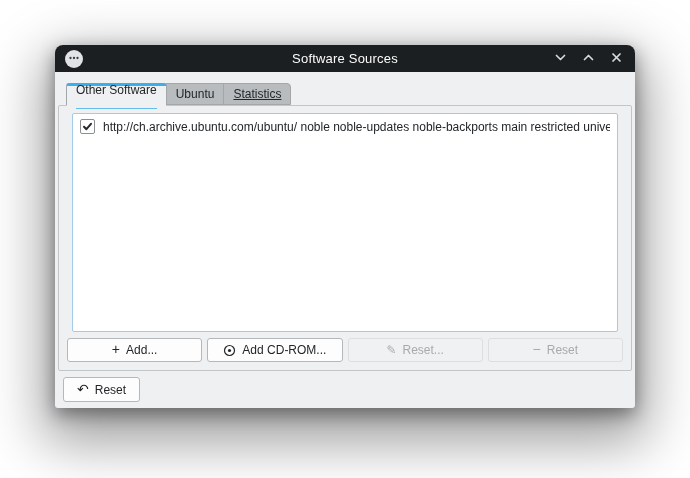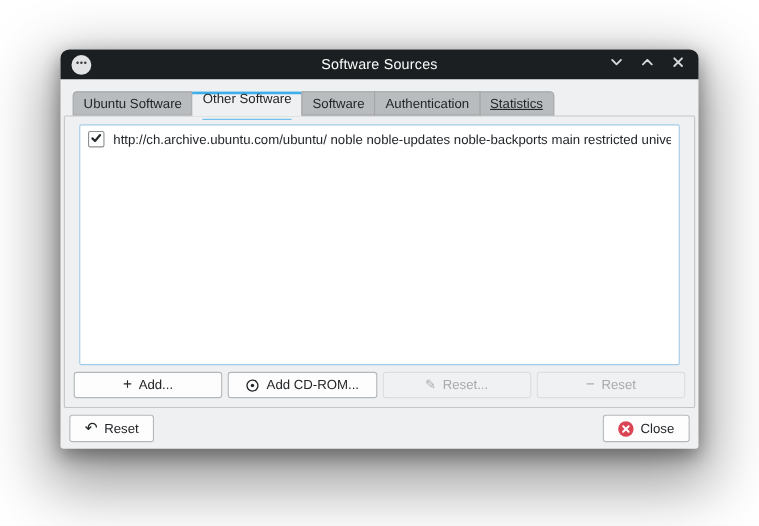--- a/index.html
+++ b/index.html
@@ -128,31 +128,25 @@
           <svg width="13" height="13" viewBox="0 0 13 13">
               <line x1="3" y1="3" x2="10" y2="10"></line>
               <line x1="10" y1="3" x2="3" y2="10"></line>
             </svg>
         </span>
       </span>
     </div>
   </div>
 
   <div class="tabbar">
-    <div class="tab">
-        <span class="tab-label">Ubuntu Software</span>
-      </div>
     <div class="tab active">
         <span class="tab-label">Other Software</span>
       </div>
     <div class="tab">
-        <span class="tab-label">Software</span>
-      </div>
-    <div class="tab">
-        <span class="tab-label">Authentication</span>
+        <span class="tab-label">Ubuntu</span>
       </div>
     <div class="tab">
         <span class="tab-label">Statistics</span>
       </div>
   </div>
 
   <div class="frame">
 
     <div class="source-list">
       <div class="source-row">
@@ -191,24 +185,15 @@
       </button>
     </div>
   </div>
 
   <div class="footer">
     <button class="btn">
       <span class="bicon undo-glyph">↶</span>
       <span>Reset</span>
     </button>
     <span class="spacer"></span>
-    <button class="btn">
-      <span class="bicon close-badge">
-        <svg width="8" height="8" viewBox="0 0 8 8">
-            <line x1="1.5" y1="1.5" x2="6.5" y2="6.5"></line>
-            <line x1="6.5" y1="1.5" x2="1.5" y2="6.5"></line>
-          </svg>
-      </span>
-      <span>Close</span>
-    </button>
   </div>
 
 </div>
 
 </body></html>

